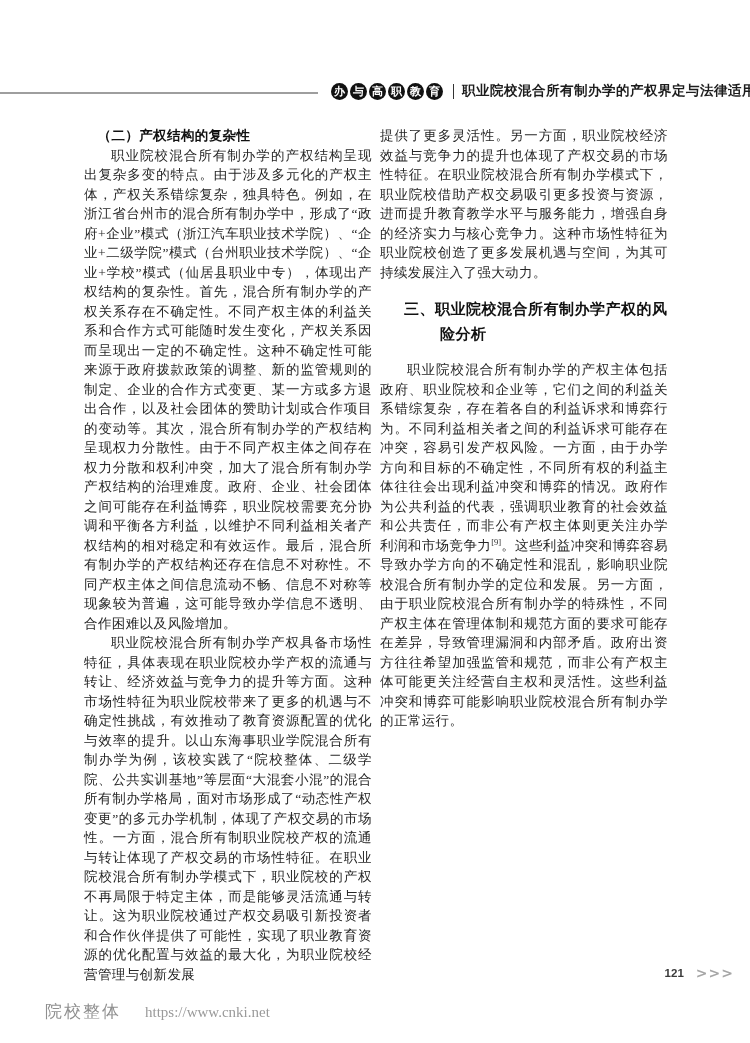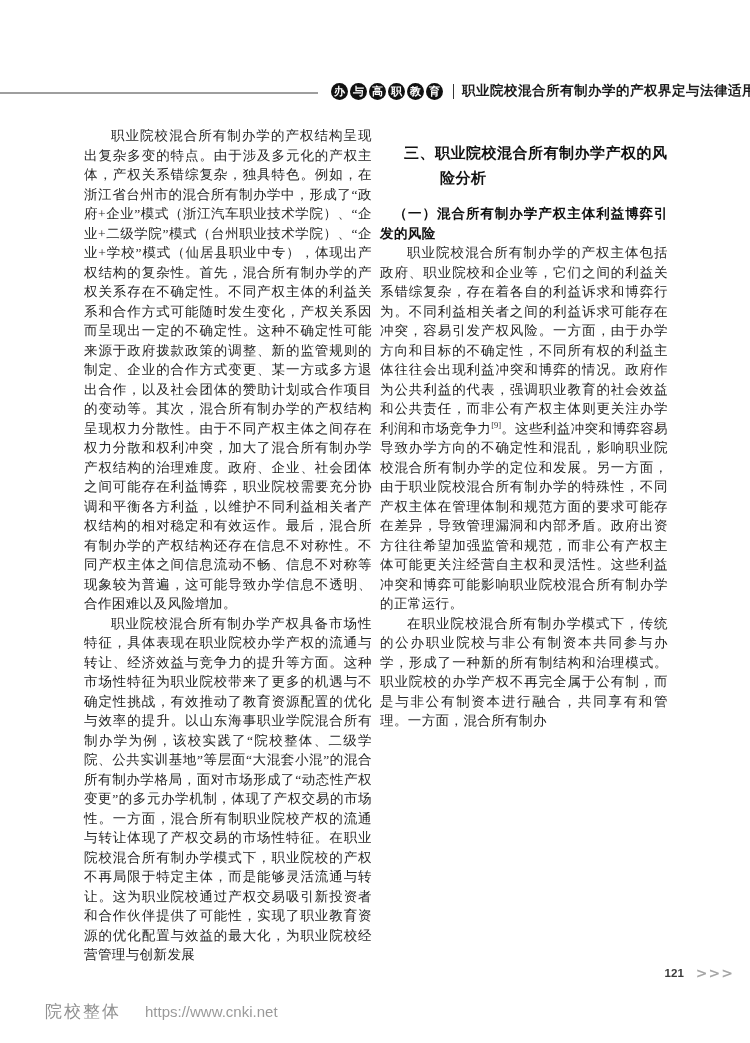--- a/index.html
+++ b/index.html
@@ -30,21 +30,21 @@
     margin:15px 0 13px 0;padding-left:4em;text-indent:-2.4em;text-align:left;letter-spacing:0.5px;font-family:Liberation Serif, serif;
   }
   sup.ref{font-size:8.5px;line-height:0;vertical-align:super;letter-spacing:0;}
   
   .pagenum-row{position:absolute;top:966px;right:16px;display:flex;align-items:center;gap:12px;}
   .pagenum{font-family:"Liberation Sans","DejaVu Sans",sans-serif;font-size:11.5px;font-weight:bold;color:#3a3a3a;}
   .chevrons{font-family:"DejaVu Sans",sans-serif;font-size:14px;font-weight:600;font-style:italic;
             color:#a6a6a6;letter-spacing:1px;line-height:1;}
   .watermark{position:absolute;left:45px;top:1000px;display:flex;align-items:baseline;gap:24px;}
   .wm-name{font-size:17px;color:#8f8f8f;letter-spacing:2px;}
-  .wm-url{font-family:Liberation Sans, sans-serif;font-size:15px;color:#9a9a9a;}
+  .wm-url{font-family:Liberation Serif, serif;font-size:15px;color:#9a9a9a;}
 </style>
 </head>
 <body>
 
 <div class="sheet">
 
   <div class="hdr-rule"></div>
   <div class="hdr">
     <span class="badge">
       <span class="badge-char">办</span>
@@ -53,28 +53,28 @@
       <span class="badge-char">职</span>
       <span class="badge-char">教</span>
       <span class="badge-char">育</span>
     </span>
     <span class="hdr-sep"></span>
     <span class="hdr-title">职业院校混合所有制办学的产权界定与法律适用</span>
   </div>
 
   <div class="cols">
     <div class="col">
+      <h3 class="inline-head">（二）产权结构的复杂性</h3>
       <p>职业院校混合所有制办学的产权结构呈现出复杂多变的特点。由于涉及多元化的产权主体，产权关系错综复杂，独具特色。例如，在浙江省台州市的混合所有制办学中，形成了“政府+企业”模式（浙江汽车职业技术学院）、“企业+二级学院”模式（台州职业技术学院）、“企业+学校”模式（仙居县职业中专），体现出产权结构的复杂性。首先，混合所有制办学的产权关系存在不确定性。不同产权主体的利益关系和合作方式可能随时发生变化，产权关系因而呈现出一定的不确定性。这种不确定性可能来源于政府拨款政策的调整、新的监管规则的制定、企业的合作方式变更、某一方或多方退出合作，以及社会团体的赞助计划或合作项目的变动等。其次，混合所有制办学的产权结构呈现权力分散性。由于不同产权主体之间存在权力分散和权利冲突，加大了混合所有制办学产权结构的治理难度。政府、企业、社会团体之间可能存在利益博弈，职业院校需要充分协调和平衡各方利益，以维护不同利益相关者产权结构的相对稳定和有效运作。最后，混合所有制办学的产权结构还存在信息不对称性。不同产权主体之间信息流动不畅、信息不对称等现象较为普遍，这可能导致办学信息不透明、合作困难以及风险增加。</p>
       <p>职业院校混合所有制办学产权具备市场性特征，具体表现在职业院校办学产权的流通与转让、经济效益与竞争力的提升等方面。这种市场性特征为职业院校带来了更多的机遇与不确定性挑战，有效推动了教育资源配置的优化与效率的提升。以山东海事职业学院混合所有制办学为例，该校实践了“院校整体、二级学院、公共实训基地”等层面“大混套小混”的混合所有制办学格局，面对市场形成了“动态性产权变更”的多元办学机制，体现了产权交易的市场性。一方面，混合所有制职业院校产权的流通与转让体现了产权交易的市场性特征。在职业院校混合所有制办学模式下，职业院校的产权不再局限于特定主体，而是能够灵活流通与转让。这为职业院校通过产权交易吸引新投资者和合作伙伴提供了可能性，实现了职业教育资源的优化配置与效益的最大化，为职业院校经营管理与创新发展</p>
     </div>
     <div class="col">
+      <p class="cont">提供了更多灵活性。另一方面，职业院校经济效益与竞争力的提升也体现了产权交易的市场性特征。在职业院校混合所有制办学模式下，职业院校借助产权交易吸引更多投资与资源，进而提升教育教学水平与服务能力，增强自身的经济实力与核心竞争力。这种市场性特征为职业院校创造了更多发展机遇与空间，为其可持续发展注入了强大动力。</p>
       <h2 class="sec-head">三、职业院校混合所有制办学产权的风险分析</h2>
-      <h3 class="inline-head">（一）混合所有制办学产权主体利益博弈引发的风险</h3>
       <p><span>职业院校混合所有制办学的产权主体包括政府、职业院校和企业等，它们之间的利益关系错综复杂，存在着各自的利益诉求和博弈行为。不同利益相关者之间的利益诉求可能存在冲突，容易引发产权风险。一方面，由于办学方向和目标的不确定性，不同所有权的利益主体往往会出现利益冲突和博弈的情况。政府作为公共利益的代表，强调职业教育的社会效益和公共责任，而非公有产权主体则更关注办学利润和市场竞争力</span><sup class="ref">[9]</sup><span>。这些利益冲突和博弈容易导致办学方向的不确定性和混乱，影响职业院校混合所有制办学的定位和发展。另一方面，由于职业院校混合所有制办学的特殊性，不同产权主体在管理体制和规范方面的要求可能存在差异，导致管理漏洞和内部矛盾。政府出资方往往希望加强监管和规范，而非公有产权主体可能更关注经营自主权和灵活性。这些利益冲突和博弈可能影响职业院校混合所有制办学的正常运行。</span></p>
-      <p>在职业院校混合所有制办学模式下，传统的公办职业院校与非公有制资本共同参与办学，形成了一种新的所有制结构和治理模式。职业院校的办学产权不再完全属于公有制，而是与非公有制资本进行融合，共同享有和管理。一方面，混合所有制办</p>
     </div>
   </div>
 
   <div class="pagenum-row">
     <span class="pagenum">121</span>
     <span class="chevrons">&gt;&gt;&gt;</span>
   </div>
 
   <div class="watermark">
     <span class="wm-name">院校整体</span>

